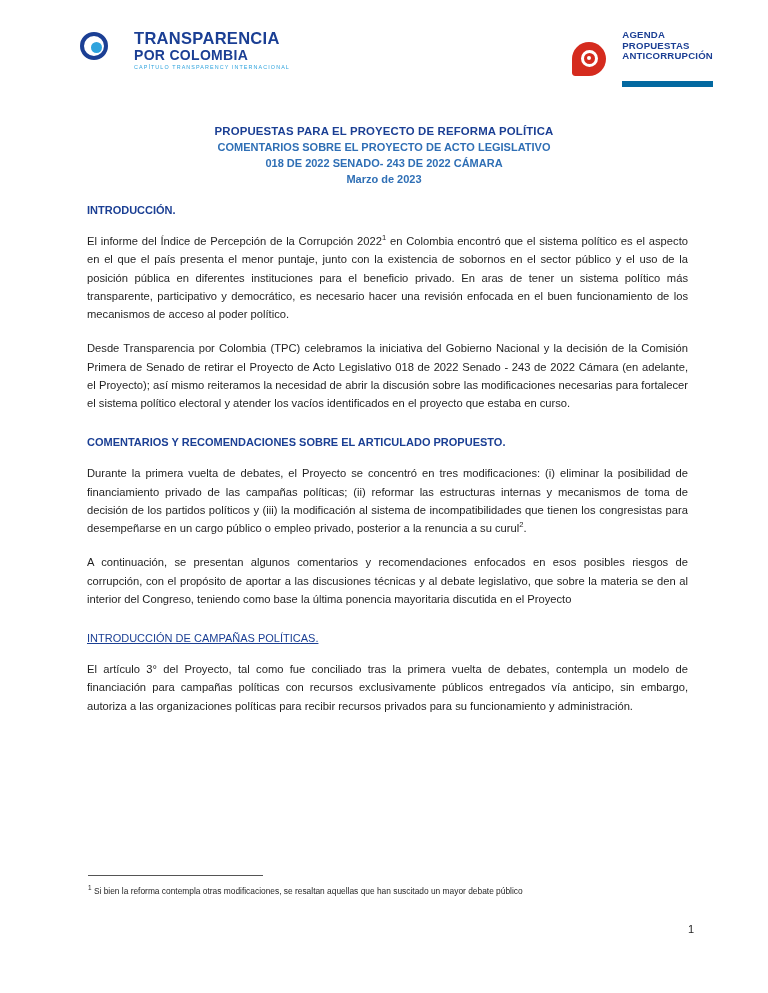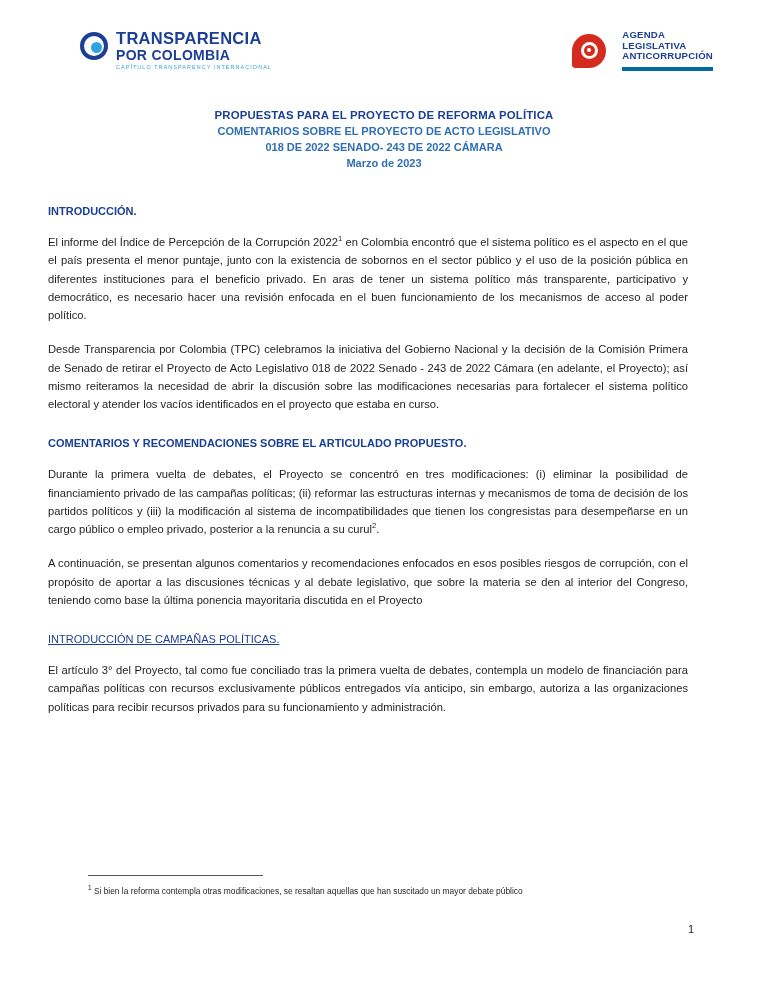--- a/index.html
+++ b/index.html
@@ -22,21 +22,21 @@
   .header {
     display: flex;
     justify-content: space-between;
     align-items: flex-start;
     padding: 30px 55px 0 80px;
   }
   
   .logo-tpc {
     display: flex;
     align-items: flex-start;
-    gap: 6px;
+    gap: 24px;
   }
   .tpc-mark {
     width: 30px;
     height: 30px;
     position: relative;
     flex: 0 0 auto;
     margin-top: 2px;
   }
   .tpc-mark .ring {
     position: absolute;
@@ -111,44 +111,44 @@
     background: #ffffff;
   }
   .ala-text {
     line-height: 1.12;
     font-size: 9.6px;
     font-weight: bold;
     color: #1b3f94;
     letter-spacing: 0.2px;
   }
   .ala-underline {
-    border-bottom: 4px solid #0369a1;
-    padding-bottom: 5px;
+    border-bottom: 6px solid #0369a1;
+    padding-bottom: 19px;
   }
   
   .title-block {
     text-align: center;
     margin-top: 38px;
   }
   .doc-title {
     font-size: 11.4px;
     font-weight: bold;
     color: #1b3f94;
     letter-spacing: 0.15px;
   }
   .doc-sub1, .doc-sub2, .doc-sub3 {
     font-size: 11px;
     color: #2f6fb5;
     margin-top: 4px;
     font-weight: bold;
   }
   
   .body {
-    padding: 0 80px 0 48px;
-    margin-top: 36px;
+    padding: 0 80px 0 87px;
+    margin-top: 19px;
   }
   .section-head {
     font-size: 11px;
     font-weight: bold;
     color: #1b3f94;
     margin: 0 0 6px 0;
   }
   .section-head.spaced {
     margin-top: 24px;
   }
@@ -213,21 +213,21 @@
       </div>
     </div>
 
     <div class="logo-ala">
       <div class="ala-mark">
         <div class="blob"></div>
         <div class="inner"></div>
       </div>
       <div class="ala-text">
         <div>AGENDA</div>
-        <div>LEGISLATIVA</div>
+        <div>PROPUESTAS</div>
         <div class="ala-underline">ANTICORRUPCIÓN</div>
       </div>
     </div>
 
   </div>
 
   <div class="title-block">
     <div class="doc-title">PROPUESTAS PARA EL PROYECTO DE REFORMA POLÍTICA</div>
     <div class="doc-sub1">COMENTARIOS SOBRE EL PROYECTO DE ACTO LEGISLATIVO</div>
     <div class="doc-sub2">018 DE 2022 SENADO- 243 DE 2022 CÁMARA</div>

